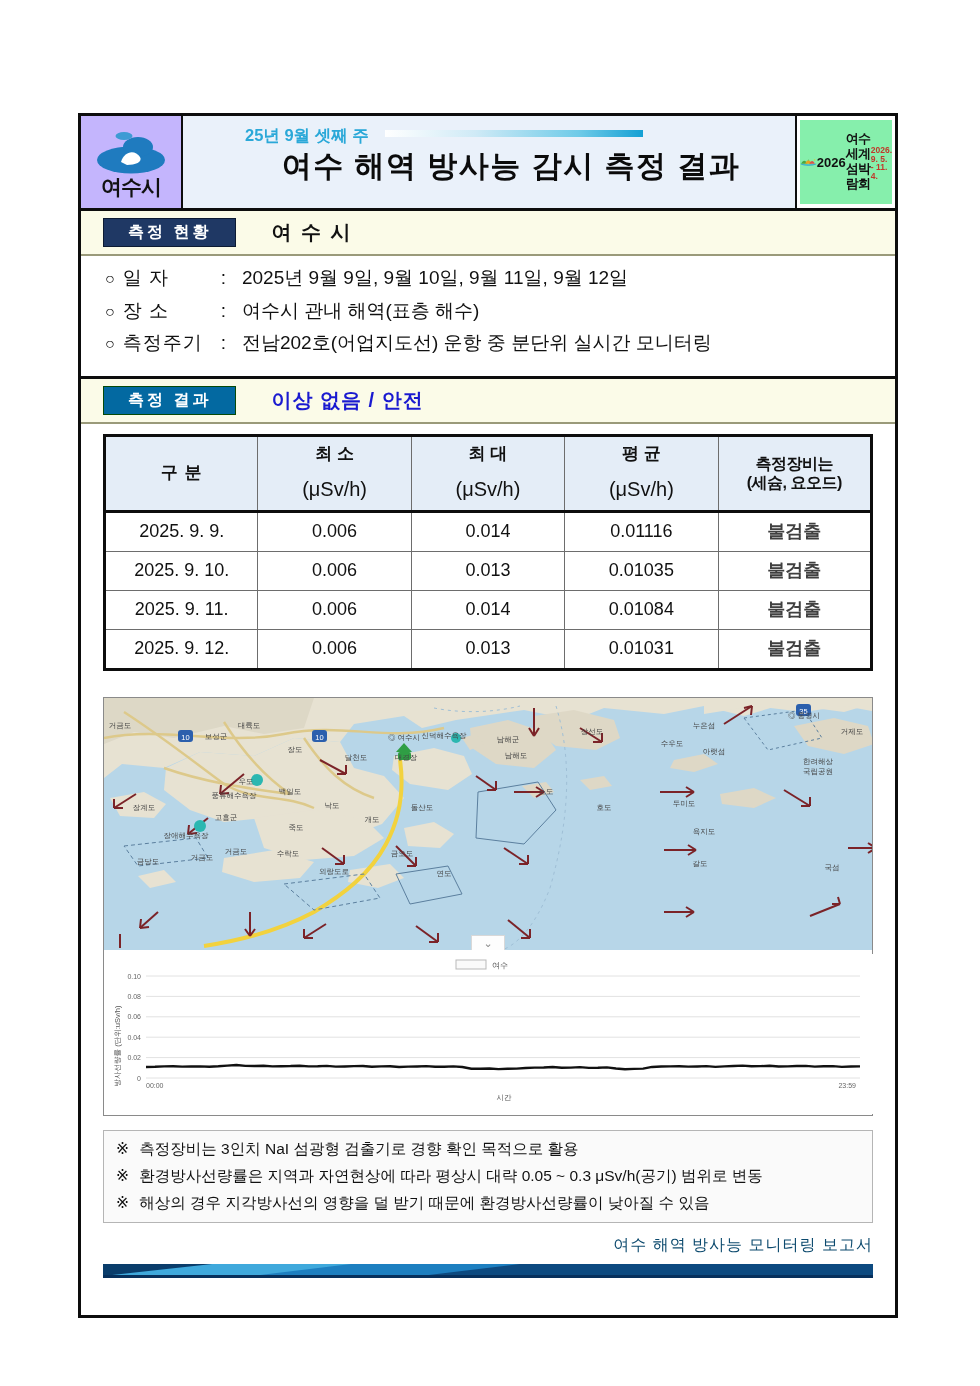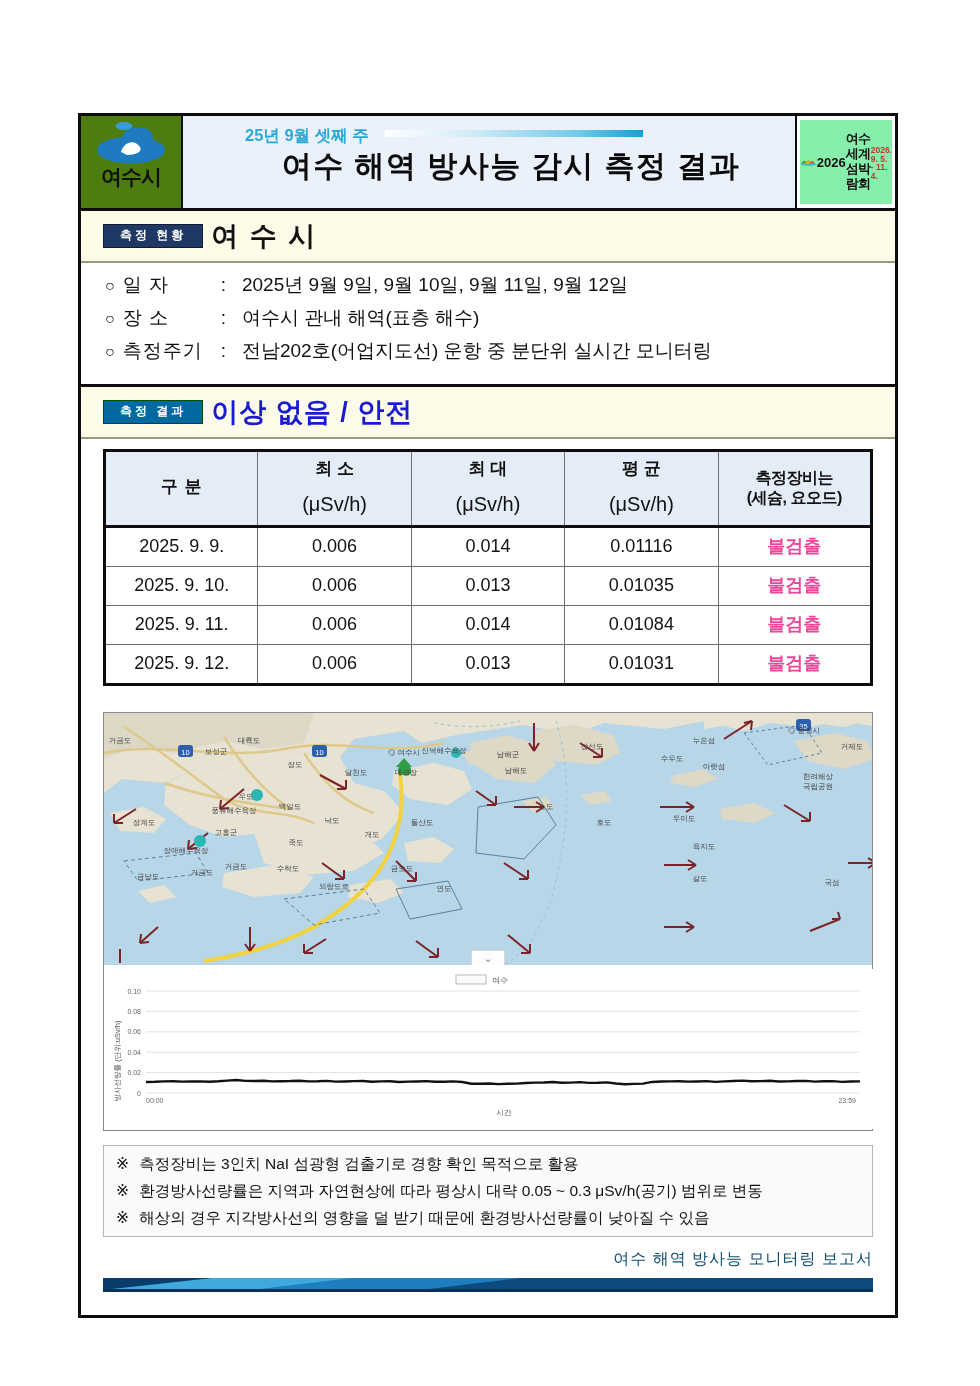--- a/index.html
+++ b/index.html
@@ -20,24 +20,24 @@
 
   
   .header {
     display: flex; align-items: stretch;
     height: 95px;
     background: #eaf1fa;
     border-bottom: 3px solid #0d0d0d;
   }
   .logo-cell {
     width: 102px; flex: 0 0 102px;
-    background: #4d7c0f;
+    background: #c4b5fd;
     border-right: 2px solid #0d0d0d;
     display: flex; flex-direction: column;
-    align-items: center; justify-content: flex-start;
+    align-items: center; justify-content: center;
     padding: 3px 0 1px;
   }
   .logo-mark { width: 74px; height: 46px; }
   .logo-text {
     font-weight: bold; font-size: 21px; color: #111;
     letter-spacing: -1px; line-height: 1; margin-top: 1px;
   }
   .header-mid {
     flex: 1; position: relative;
     padding: 9px 0 0 62px;
@@ -78,30 +78,30 @@
   .section-band {
     background: #fbfbe8;
     border-top: 3px solid #0d0d0d;
     border-bottom: 2px solid #9a9a7a;
     padding: 7px 0 7px 22px;
     display: flex; align-items: center;
   }
   .band-first { border-top: none; }
   .badge {
     display: inline-block;
-    padding: 4px 16px 5px;
-    font-size: 12px; font-weight: bold;
+    padding: 4px 24px 5px;
+    font-size: 16px; font-weight: bold;
     letter-spacing: 3px; line-height: 1.1;
     color: #ffffff;
   }
   .badge-navy { background: #1f3864; border: 1px solid #0d1b33; }
   .badge-green { background: #0369a1; border: 1px solid #064a08; }
   .band-value {
-    margin-left: 8px;
-    font-size: 27px; font-weight: bold; letter-spacing: 2px;
+    margin-left: 35px;
+    font-size: 20px; font-weight: bold; letter-spacing: 2px;
     color: #111;
   }
   .band-value.safe { color: #1a1ad0; letter-spacing: 1px; }
 
   
   .info-list { padding: 12px 0 10px 24px; }
   .info-row {
     display: flex; align-items: baseline;
     font-size: 19px; color: #111;
     line-height: 1.05; margin-bottom: 13px;
@@ -127,21 +127,21 @@
     border-bottom: 3px solid #0d0d0d;
     padding: 7px 2px 9px;
     font-size: 17px; font-weight: bold; line-height: 1.2;
   }
   table.data thead th .unit { font-size: 20px; font-weight: normal; display: block; margin-top: 13px; }
   table.data thead th .sub { font-size: 16px; font-weight: bold; display: block; letter-spacing: -0.5px; }
   table.data tbody td {
     padding: 6px 2px 8px;
     font-size: 18px; background: #ffffff;
   }
-  table.data tbody td.nd { color: #ec4899; font-weight: bold; font-family: Liberation Serif, serif; }
+  table.data tbody td.nd { color: #404040; font-weight: bold; font-family: Liberation Serif, serif; }
   .col-div { width: 20%; letter-spacing: 1px; }
   .col-num { width: 20%; }
   .col-nuc { width: 20%; }
 
   
   .media-panel {
     margin: 18px 22px 0 22px;
     border: 1px solid #8a8a8a;
     background: #ffffff;
   }

